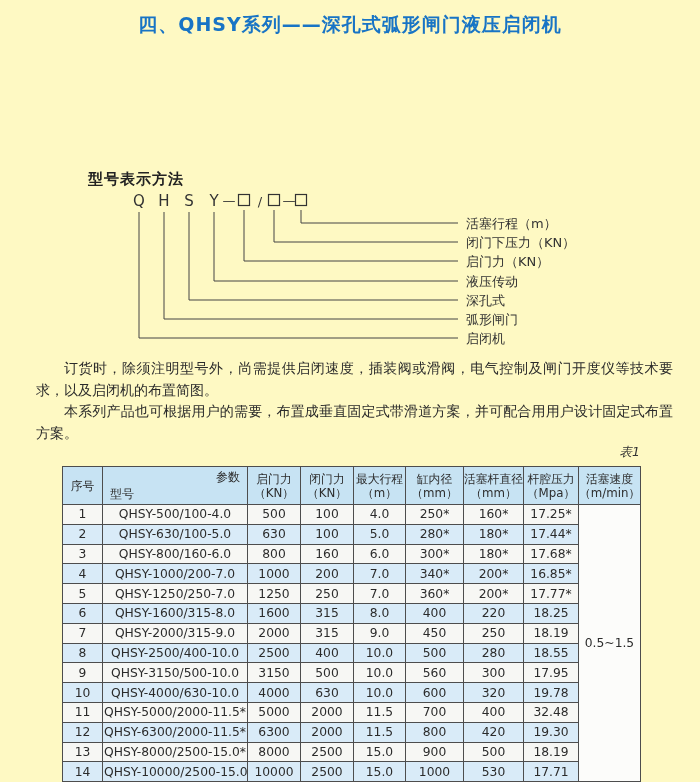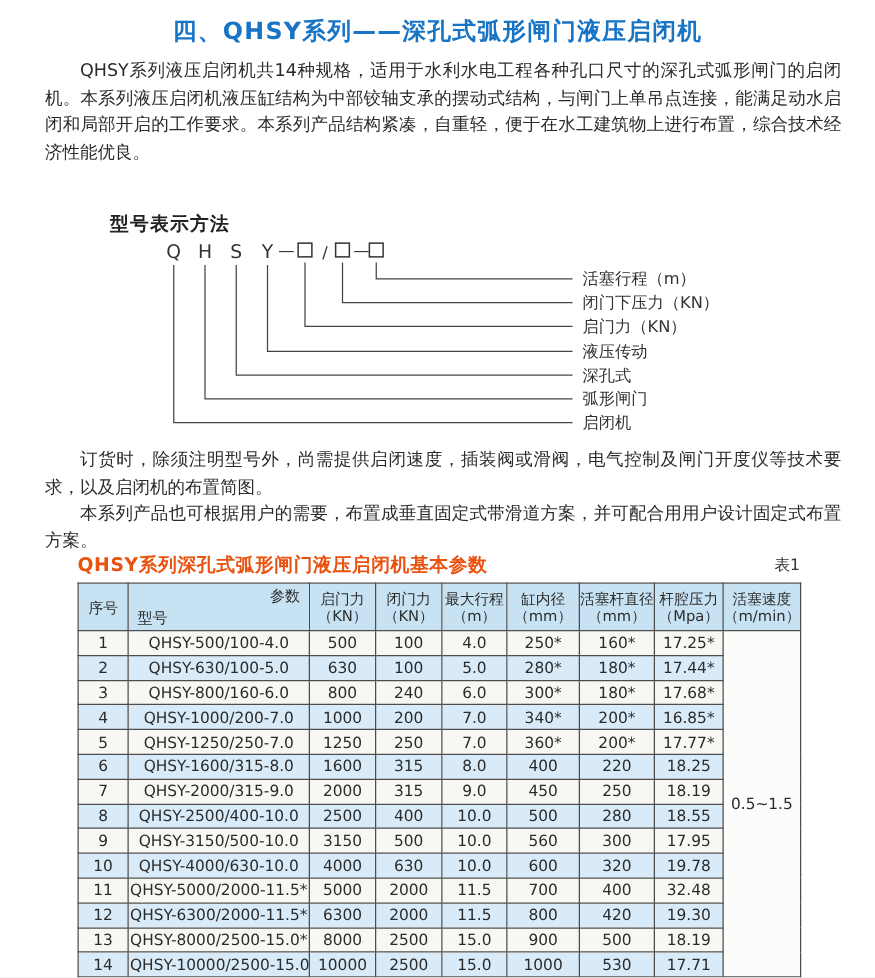--- a/index.html
+++ b/index.html
@@ -1,19 +1,19 @@
 <!DOCTYPE html>
 <html><head>
 <meta charset="utf-8">
 <style>
   * { margin:0; padding:0; box-sizing:border-box; }
   html,body { background:#e9e9e9; }
   .page {
     position:relative; width:700px; height:782px; margin:0 auto;
-    background:#ffffff; overflow:hidden;
+    background:#fef9c3; overflow:hidden;
     font-family:"DejaVu Sans","Liberation Sans",sans-serif;
     color:#2d2d2d;
   }
   .doc-title {
     position:absolute; top:12px; left:0; width:700px;
     text-align:center; font-size:19px; font-weight:bold; color:#1874c5;
     letter-spacing:1px;
   }
   .intro { position:absolute; top:47px; left:36px; width:637px; }
   .intro p, .notes p {
@@ -25,21 +25,21 @@
     font-size:15px; font-weight:bold; color:#222; letter-spacing:1px;
   }
   .diagram-svg { position:absolute; top:190px; left:0; }
   .diagram-svg text { fill:#333; }
   .code-letter { font-size:15px; }
   .code-sep { font-size:13px; }
   .diag-label { font-size:13px; }
   .notes { position:absolute; top:358px; left:36px; width:637px; }
   .table-caption { position:absolute; top:442px; left:62px; width:578px; }
   .table-caption .tbl-title { font-size:15px; font-weight:bold; color:#e9520f; letter-spacing:0.5px; }
-  .table-caption .tbl-tag { float:right; font-size:12.5px; color:#333; margin-top:2px; }
+  .table-caption .tbl-tag { float:right; font-size:12.5px; color:#333; margin-top:2px;font-style:italic; }
   .param-table {
     position:absolute; top:466px; left:62px; width:578px;
     border-collapse:collapse; table-layout:fixed;
     border:1.5px solid #4d4d4d;
   }
   .param-table th, .param-table td {
     border:1px solid #4d4d4d; text-align:center; vertical-align:middle;
     overflow:hidden; white-space:nowrap;
   }
   .param-table thead th { background:#c7e3f3; height:38px; font-weight:normal; font-size:11.8px; line-height:14px; }
@@ -54,21 +54,20 @@
   .param-table tbody td.speed-cell { background:#fcfcfa; font-size:12.3px;text-align:center; }
 </style>
 </head>
 <body>
 
 <div class="page">
 
   <div class="doc-title">四、QHSY系列——深孔式弧形闸门液压启闭机</div>
 
   <div class="intro">
-    <p>QHSY系列液压启闭机共14种规格，适用于水利水电工程各种孔口尺寸的深孔式弧形闸门的启闭机。本系列液压启闭机液压缸结构为中部铰轴支承的摆动式结构，与闸门上单吊点连接，能满足动水启闭和局部开启的工作要求。本系列产品结构紧凑，自重轻，便于在水工建筑物上进行布置，综合技术经济性能优良。</p>
   </div>
 
   <div class="model-heading">型号表示方法</div>
 
   <svg class="diagram-svg" width="700" height="172" viewBox="0 0 700 172">
 
     <text class="code-letter" x="139" y="16" text-anchor="middle">Q</text>
     <text class="code-letter" x="164" y="16" text-anchor="middle">H</text>
     <text class="code-letter" x="189" y="16" text-anchor="middle">S</text>
     <text class="code-letter" x="214" y="16" text-anchor="middle">Y</text>
@@ -98,21 +97,20 @@
     <text class="diag-label" x="466" y="152.5">启闭机</text>
   </svg>
 
   <div class="notes">
     <p>订货时，除须注明型号外，尚需提供启闭速度，插装阀或滑阀，电气控制及闸门开度仪等技术要求，以及启闭机的布置简图。</p>
     <p>本系列产品也可根据用户的需要，布置成垂直固定式带滑道方案，并可配合用用户设计固定式布置方案。</p>
   </div>
 
   <div class="table-caption">
     <span class="tbl-tag">表1</span>
-    <span class="tbl-title">QHSY系列深孔式弧形闸门液压启闭机基本参数</span>
   </div>
 
   <table class="param-table">
     <colgroup>
       <col style="width:40px">
         <col style="width:145px">
         <col style="width:53px">
       <col style="width:53px">
         <col style="width:52px">
         <col style="width:58px">
@@ -176,21 +174,21 @@
           <td>100</td>
           <td>5.0</td>
           <td>280*</td>
           <td>180*</td>
           <td>17.44*</td>
         </tr>
         <tr>
           <td>3</td>
           <td>QHSY-800/160-6.0</td>
           <td>800</td>
-          <td>240</td>
+          <td>160</td>
           <td>6.0</td>
           <td>300*</td>
           <td>180*</td>
           <td>17.68*</td>
         </tr>
         <tr>
           <td>4</td>
           <td>QHSY-1000/200-7.0</td>
           <td>1000</td>
           <td>200</td>

